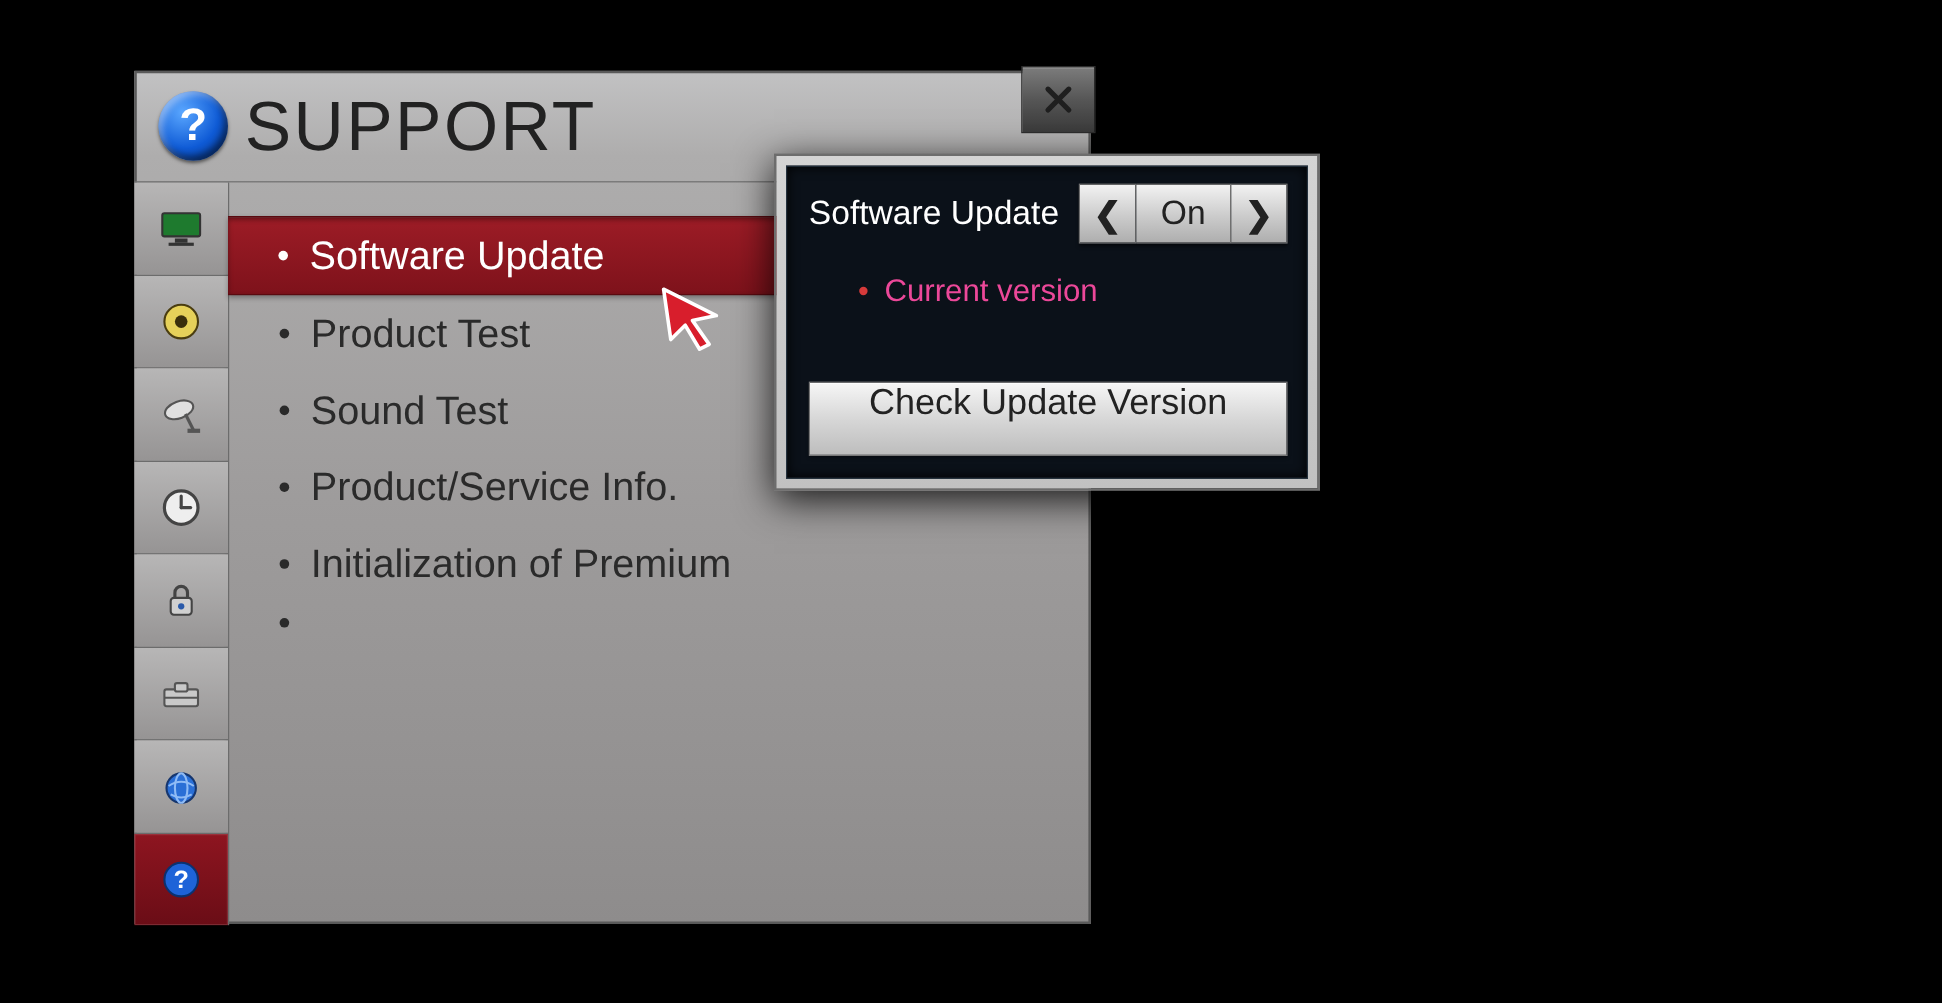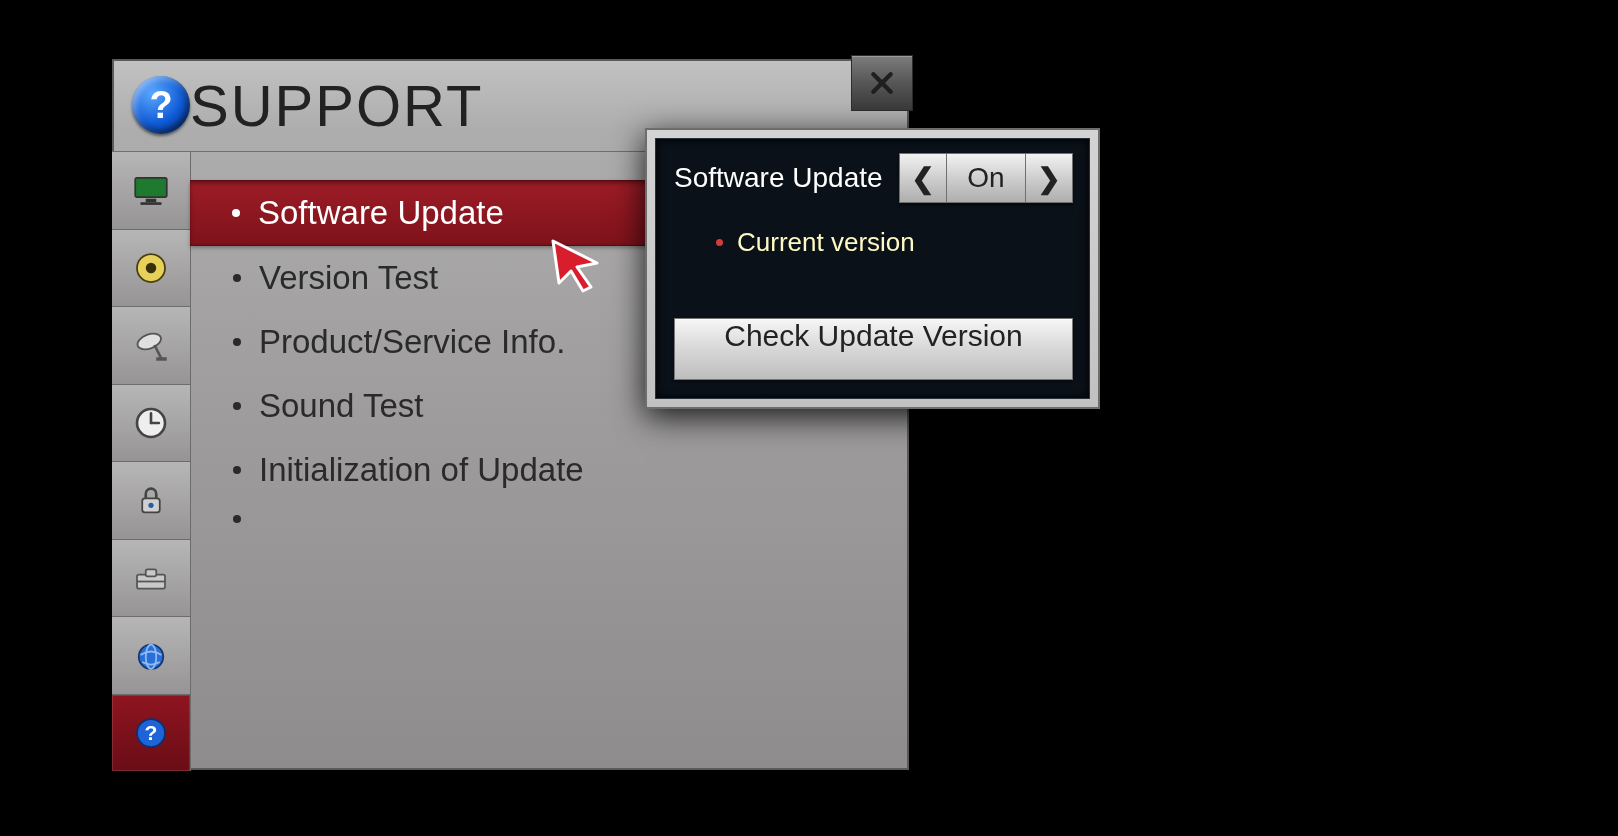--- a/index.html
+++ b/index.html
@@ -31,20 +31,21 @@
     display: flex;
     align-items: center;
     padding-left: 20px;
     border-bottom: 1px solid #6f6f6f;
   }
   .support-header .title-label {
     font-size: 58px;
     letter-spacing: 2px;
     color: #222;
     font-weight: 400;
+    margin-left: 14px;
   }
   .help-circle {
     width: 58px; height: 58px;
     border-radius: 50%;
     background: radial-gradient(circle at 35% 30%, #5aa7ff 0%, #0f5bd6 55%, #053793 100%);
     display:flex; align-items:center; justify-content:center;
     color:#fff; font-weight:bold; font-size:38px;
     box-shadow: inset -3px -4px 6px rgba(0,0,0,.5), inset 3px 3px 6px rgba(255,255,255,.45), 0 2px 3px rgba(0,0,0,.5);
   }
   .close-btn {
@@ -154,21 +155,21 @@
     background: linear-gradient(180deg,#f2f2f2 0%, #cbcbcb 55%, #aeaeae 100%);
     border:1px solid #6f6f6f;
     display:flex; align-items:center; justify-content:center;
     font-size:28px; color:#222;
   }
   .stepper .arrow { width:46px; cursor:pointer; font-weight:bold; }
   .stepper .value { width:78px; border-left:none; border-right:none; }
 
   .popup-current {
     margin: 24px 0 60px 42px;
-    color:#fef9c3;
+    color:#ec4899;
     font-size:26px;
     display:flex;
     align-items:center;
   }
   .popup-current .bullet {
     width:7px; height:7px; background:#d63a3a; border-radius:50%;
     margin-right:14px;
   }
 
   .popup-button {
@@ -277,33 +278,33 @@
 
     </div>
 
     <div class="menu-col">
       <div class="menu-item active">
         <span class="bullet"></span>
         <span>Software Update</span>
       </div>
       <div class="menu-item">
         <span class="bullet"></span>
-        <span>Version Test</span>
+        <span>Product Test</span>
+      </div>
+      <div class="menu-item">
+        <span class="bullet"></span>
+        <span>Sound Test</span>
       </div>
       <div class="menu-item">
         <span class="bullet"></span>
         <span>Product/Service Info.</span>
       </div>
       <div class="menu-item">
         <span class="bullet"></span>
-        <span>Sound Test</span>
-      </div>
-      <div class="menu-item">
-        <span class="bullet"></span>
-        <span>Initialization of Update</span>
+        <span>Initialization of Premium</span>
       </div>
       <div class="menu-item">
         <span class="bullet"></span>
       </div>
     </div>
 
   </div>
 </div>
 
 <div class="popup">

